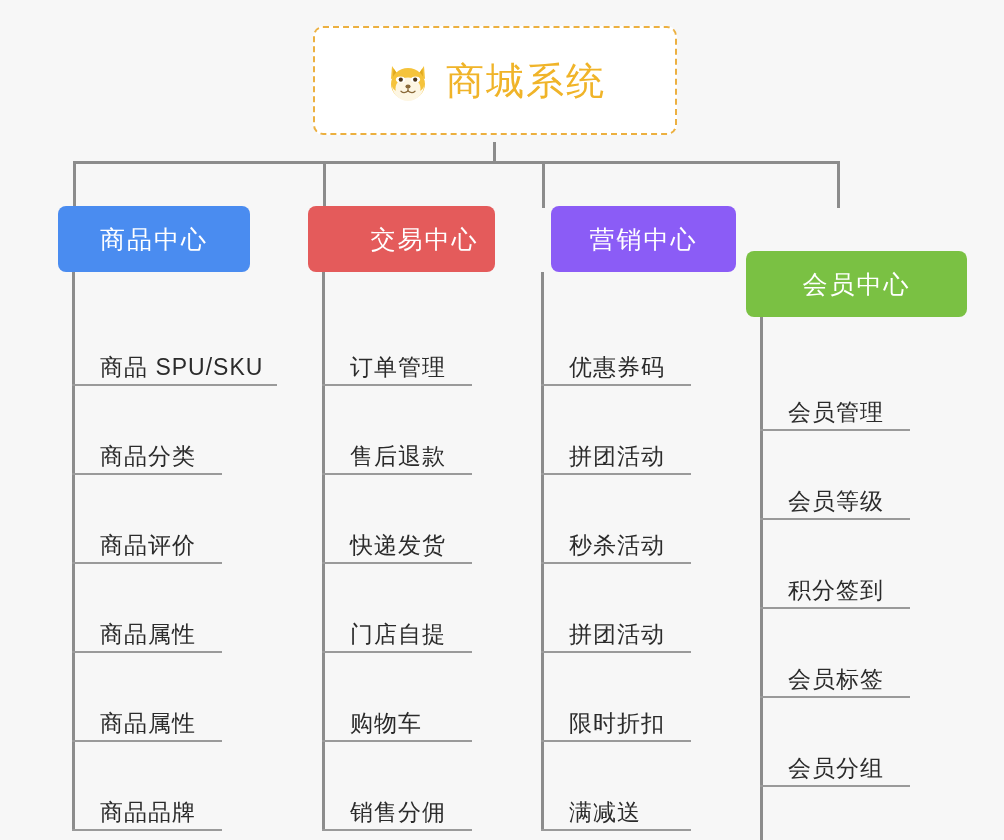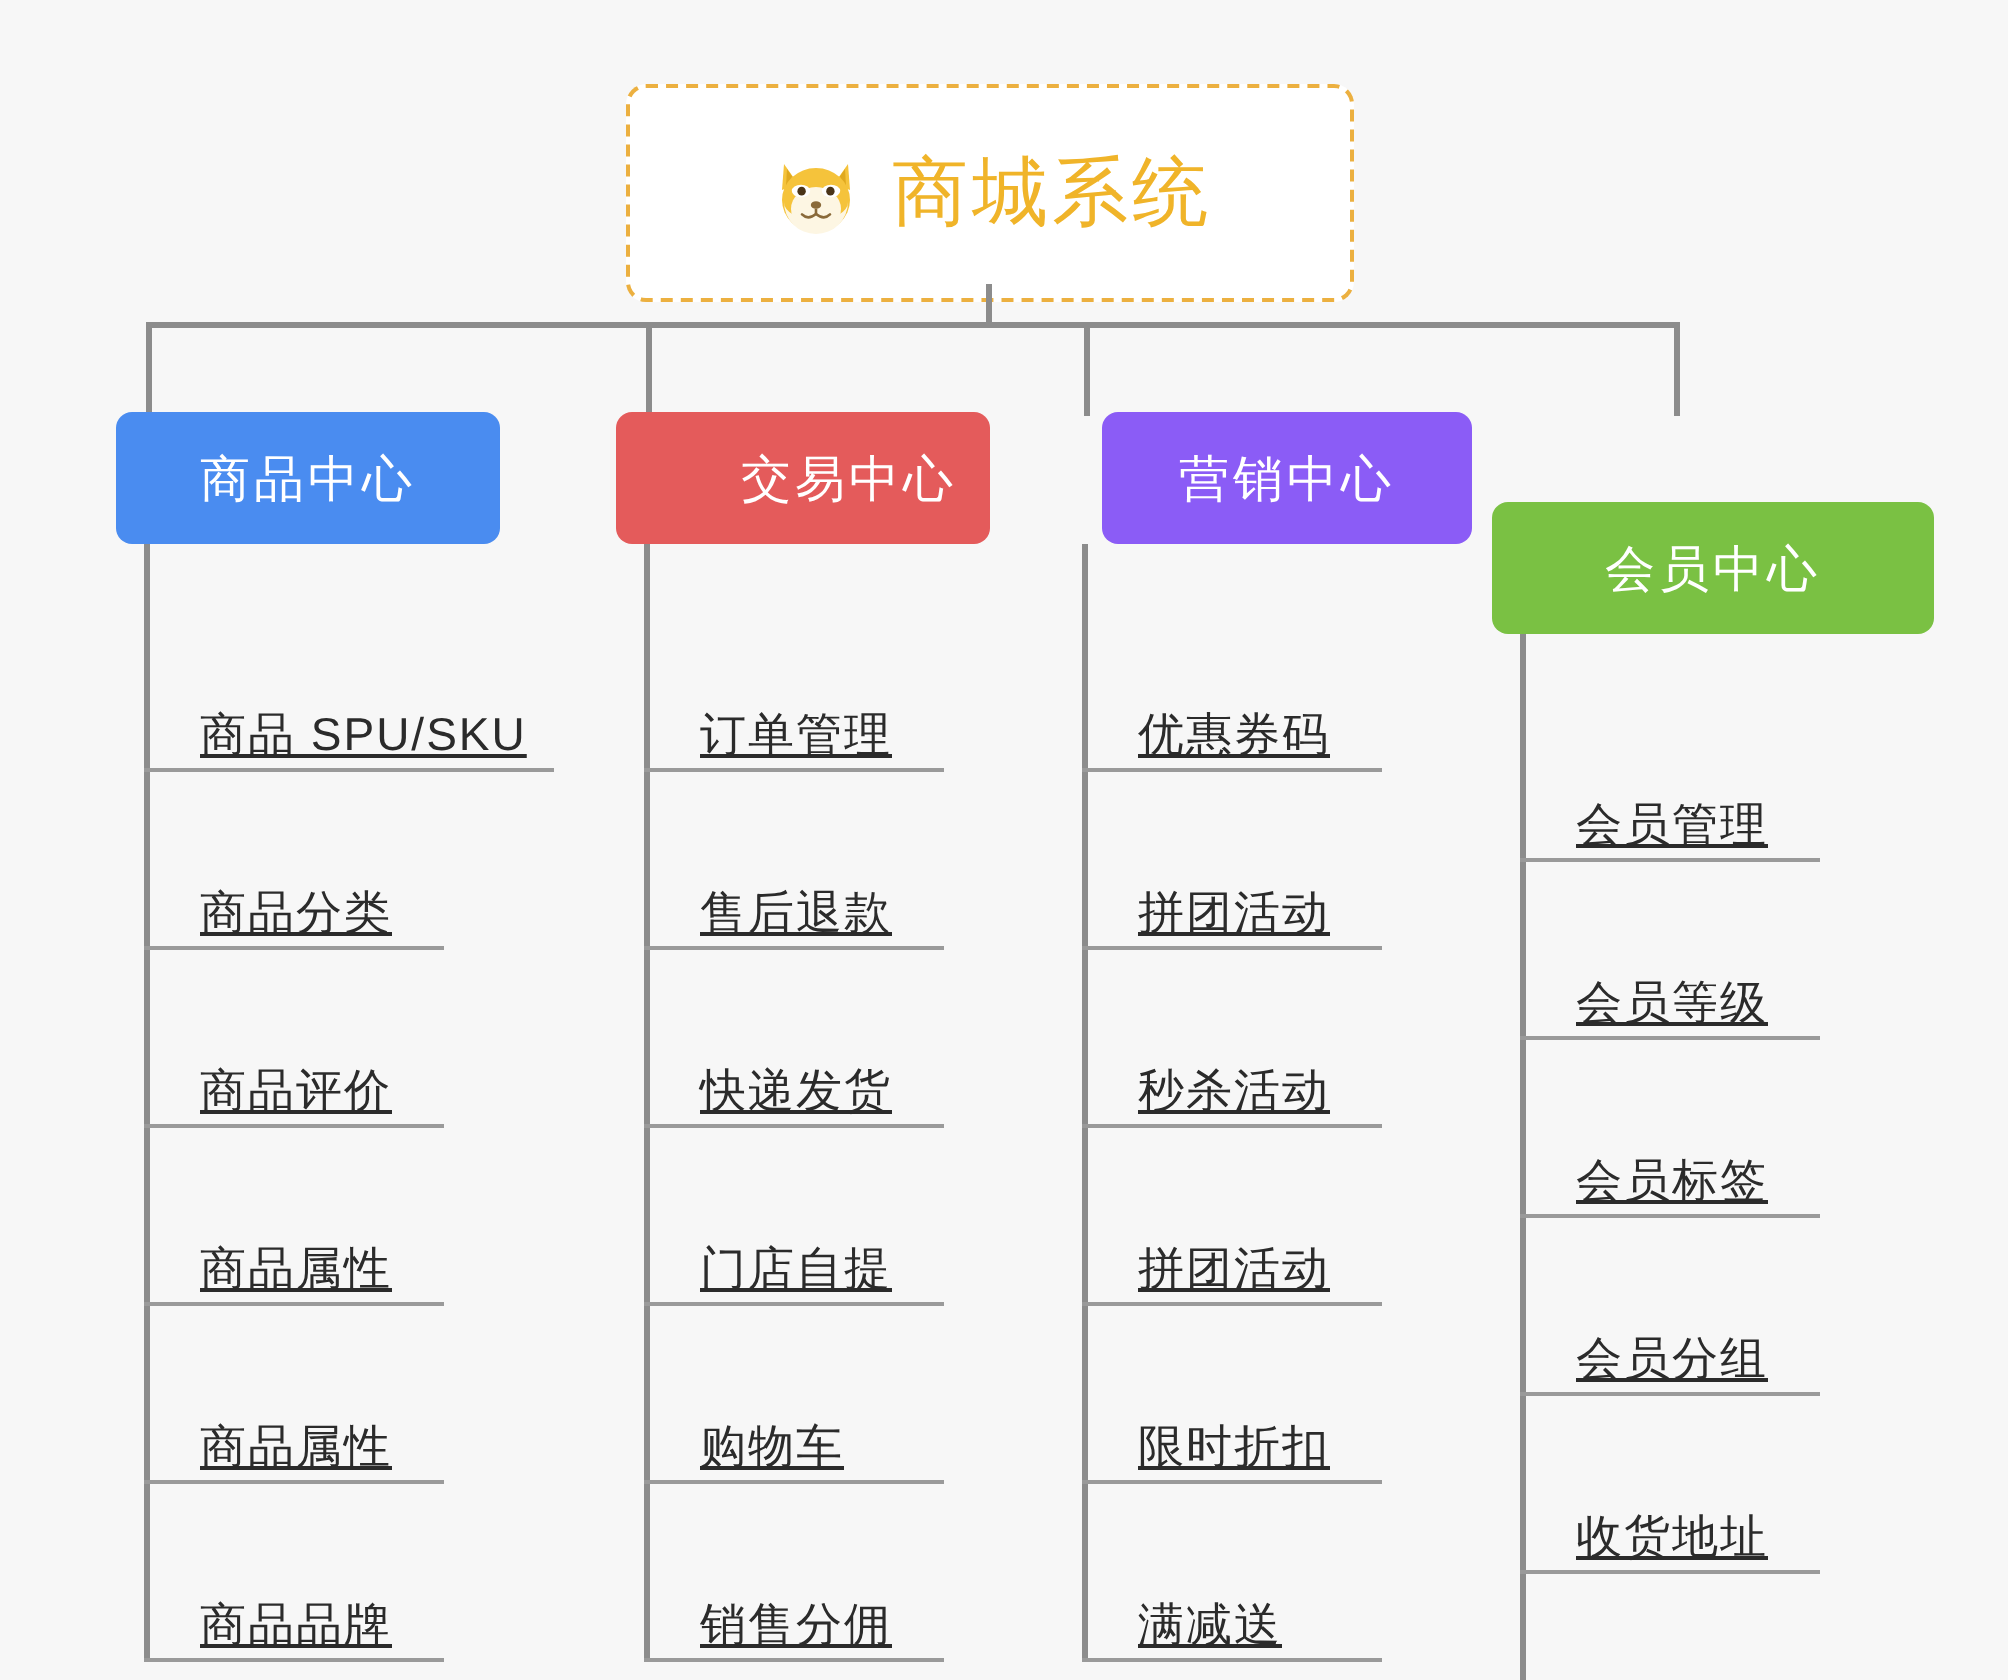--- a/index.html
+++ b/index.html
@@ -18,21 +18,21 @@
   .canvas {
     position: relative;
     width: 1004px;
     height: 840px;
   }
 
   
   .root-node {
     position: absolute;
     left: 313px;
-    top: 42px;
+    top: 26px;
     width: 364px;
     height: 109px;
     box-sizing: border-box;
     background: #ffffff;
     border: 2px dashed #ecb040;
     border-radius: 10px;
     display: flex;
     align-items: center;
     justify-content: center;
     gap: 14px;
@@ -119,21 +119,20 @@
     width: fit-content;
     min-width: 150px;
     padding: 0 14px 4px 28px;
   }
   .leaf-label {
     font-size: 23px;
     color: #2b2b2b;
     line-height: 1.1;
     white-space: nowrap;
     letter-spacing: 1px;
-    text-decoration: underline;
   }
 </style>
 </head>
 <body style="background: rgb(247, 247, 247);">
 
 <div class="canvas">
 
   <div class="root-node" style="border-color: rgb(236, 176, 64); background-color: rgb(255, 255, 255);">
     <span class="root-emoji">
       <svg width="48" height="48" viewBox="0 0 48 48" xmlns="http://www.w3.org/2000/svg">
@@ -258,20 +257,23 @@
     <div class="leaf-area">
       <div class="trunk" style="background-color: rgb(140, 140, 140); height: 559px;"></div>
       <ul class="leaf-list">
         <li class="leaf-item">
             <span class="leaf-label">会员管理</span>
           </li>
         <li class="leaf-item">
             <span class="leaf-label">会员等级</span>
           </li>
         <li class="leaf-item">
+            <span class="leaf-label">积分签到</span>
+          </li>
+        <li class="leaf-item">
             <span class="leaf-label">会员标签</span>
           </li>
         <li class="leaf-item">
             <span class="leaf-label">会员分组</span>
           </li>
         <li class="leaf-item">
             <span class="leaf-label">收货地址</span>
           </li>
       </ul>
     </div>

